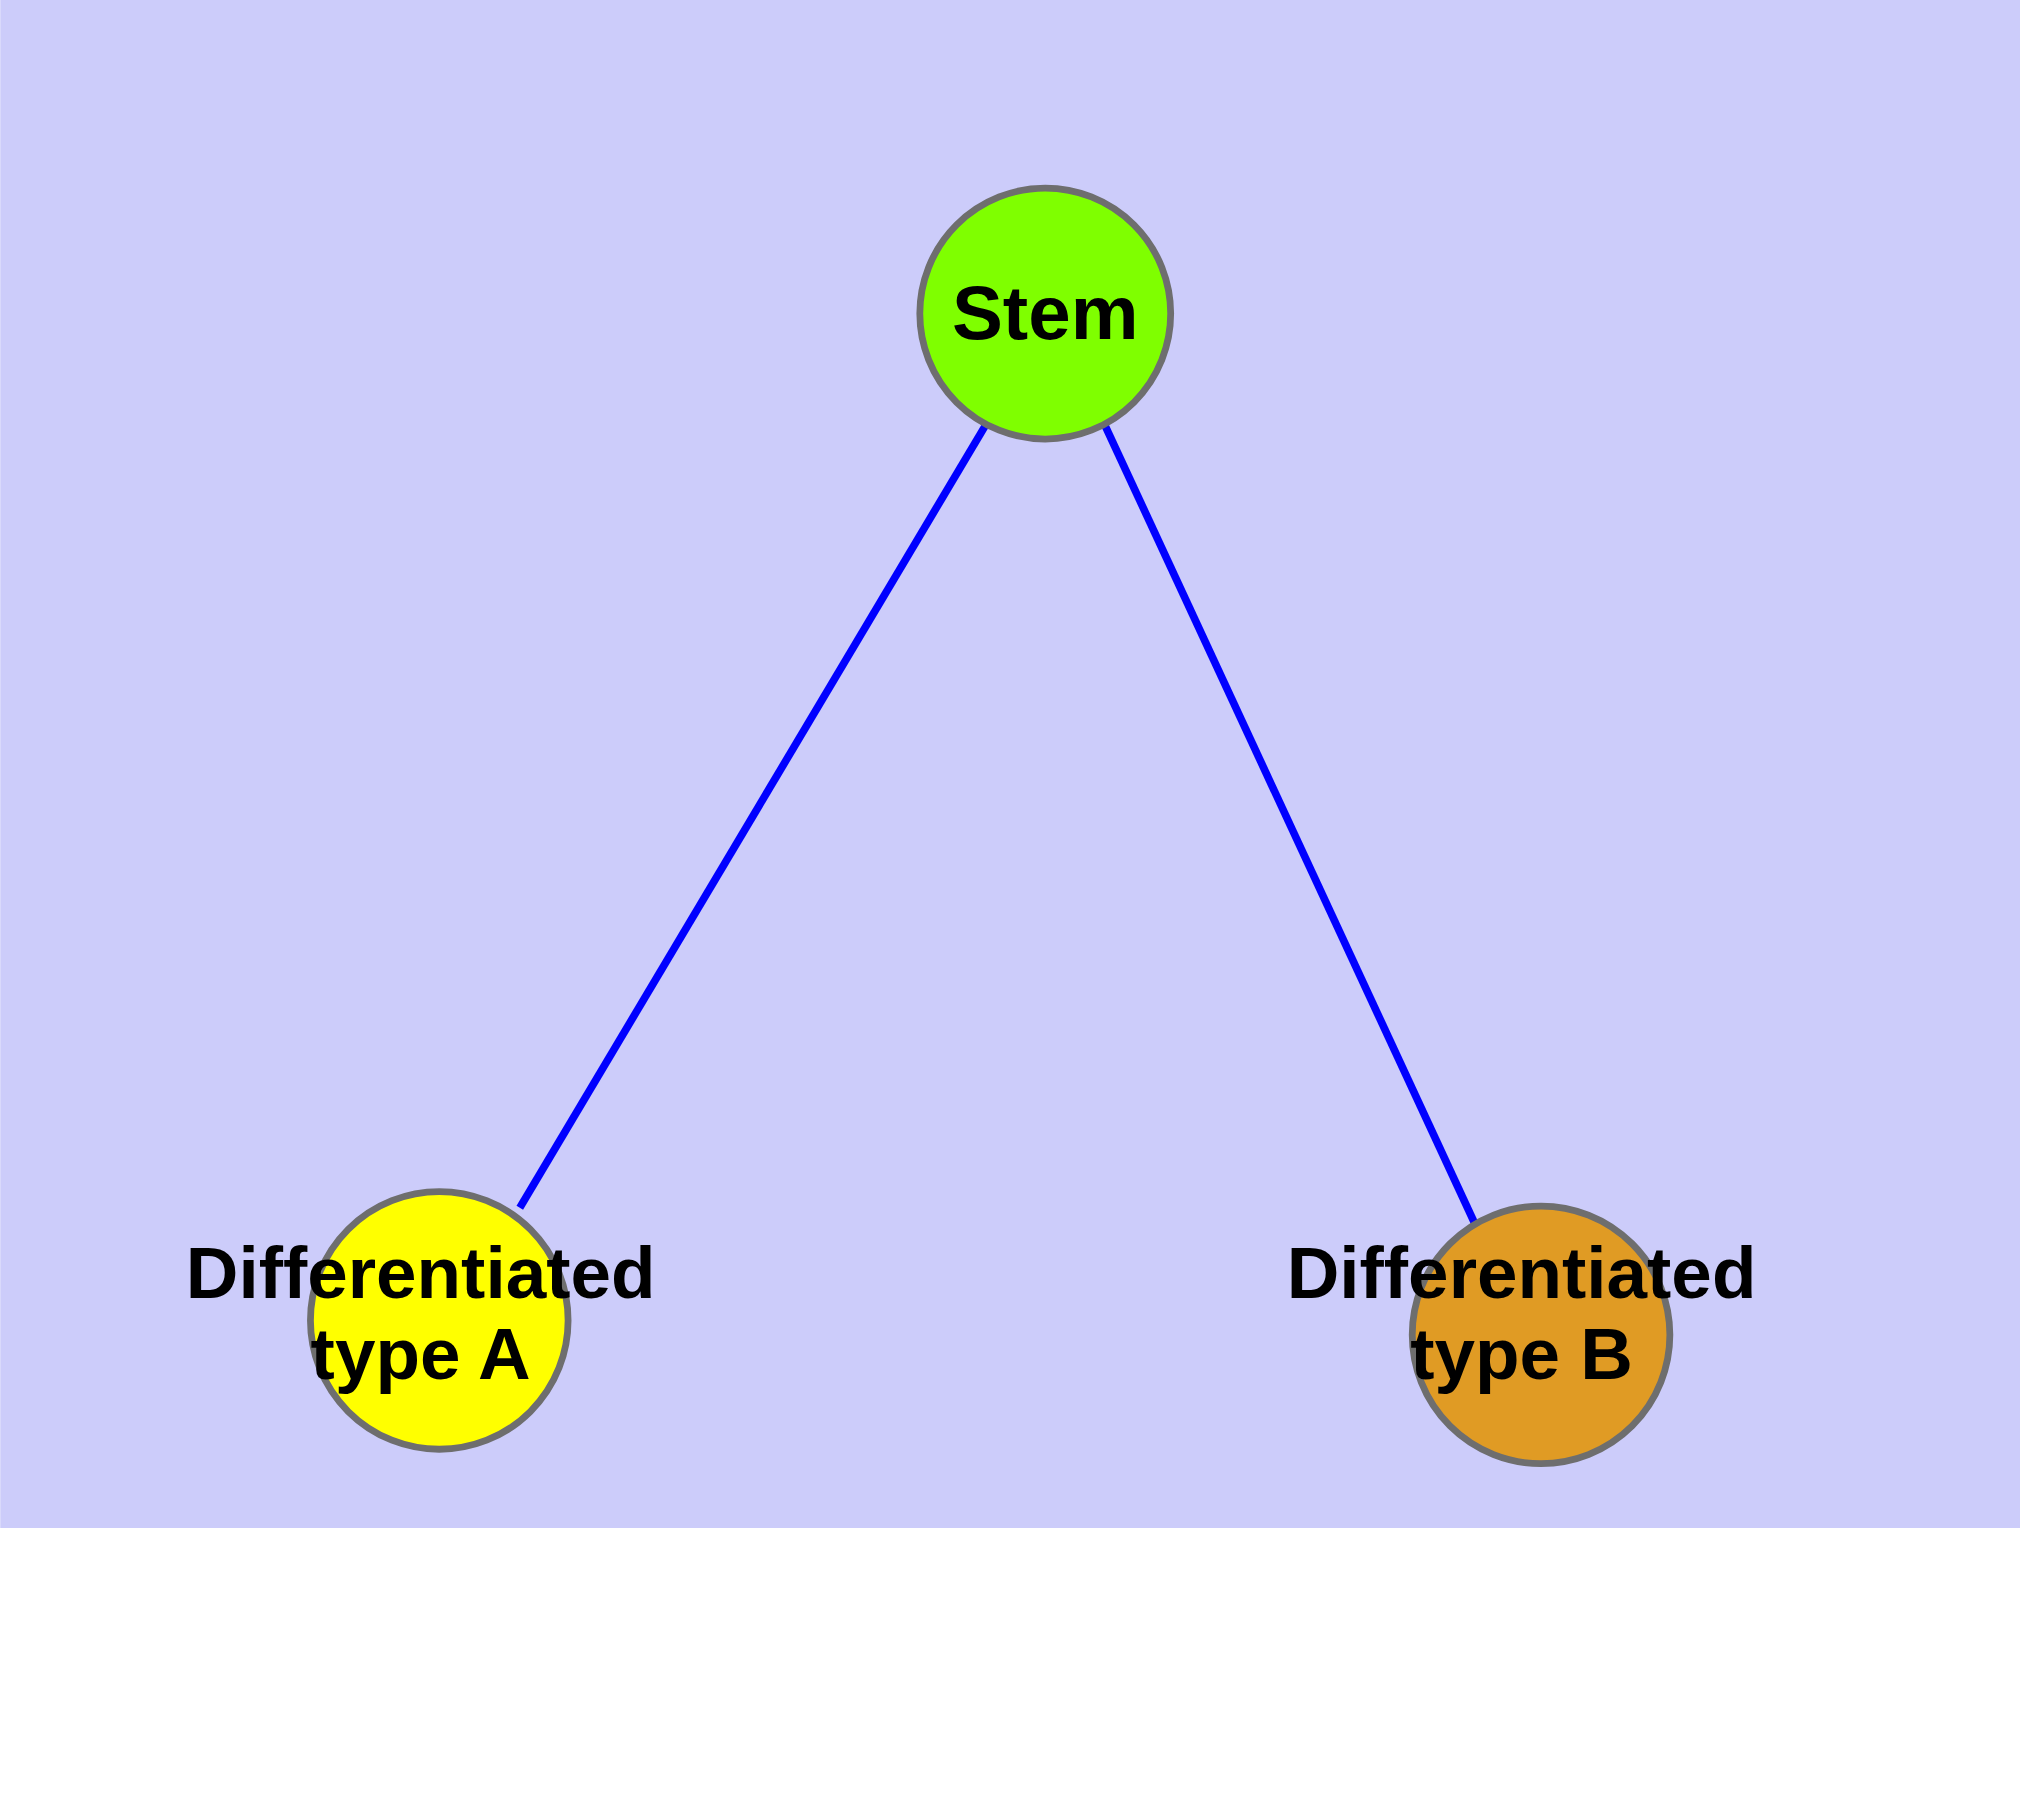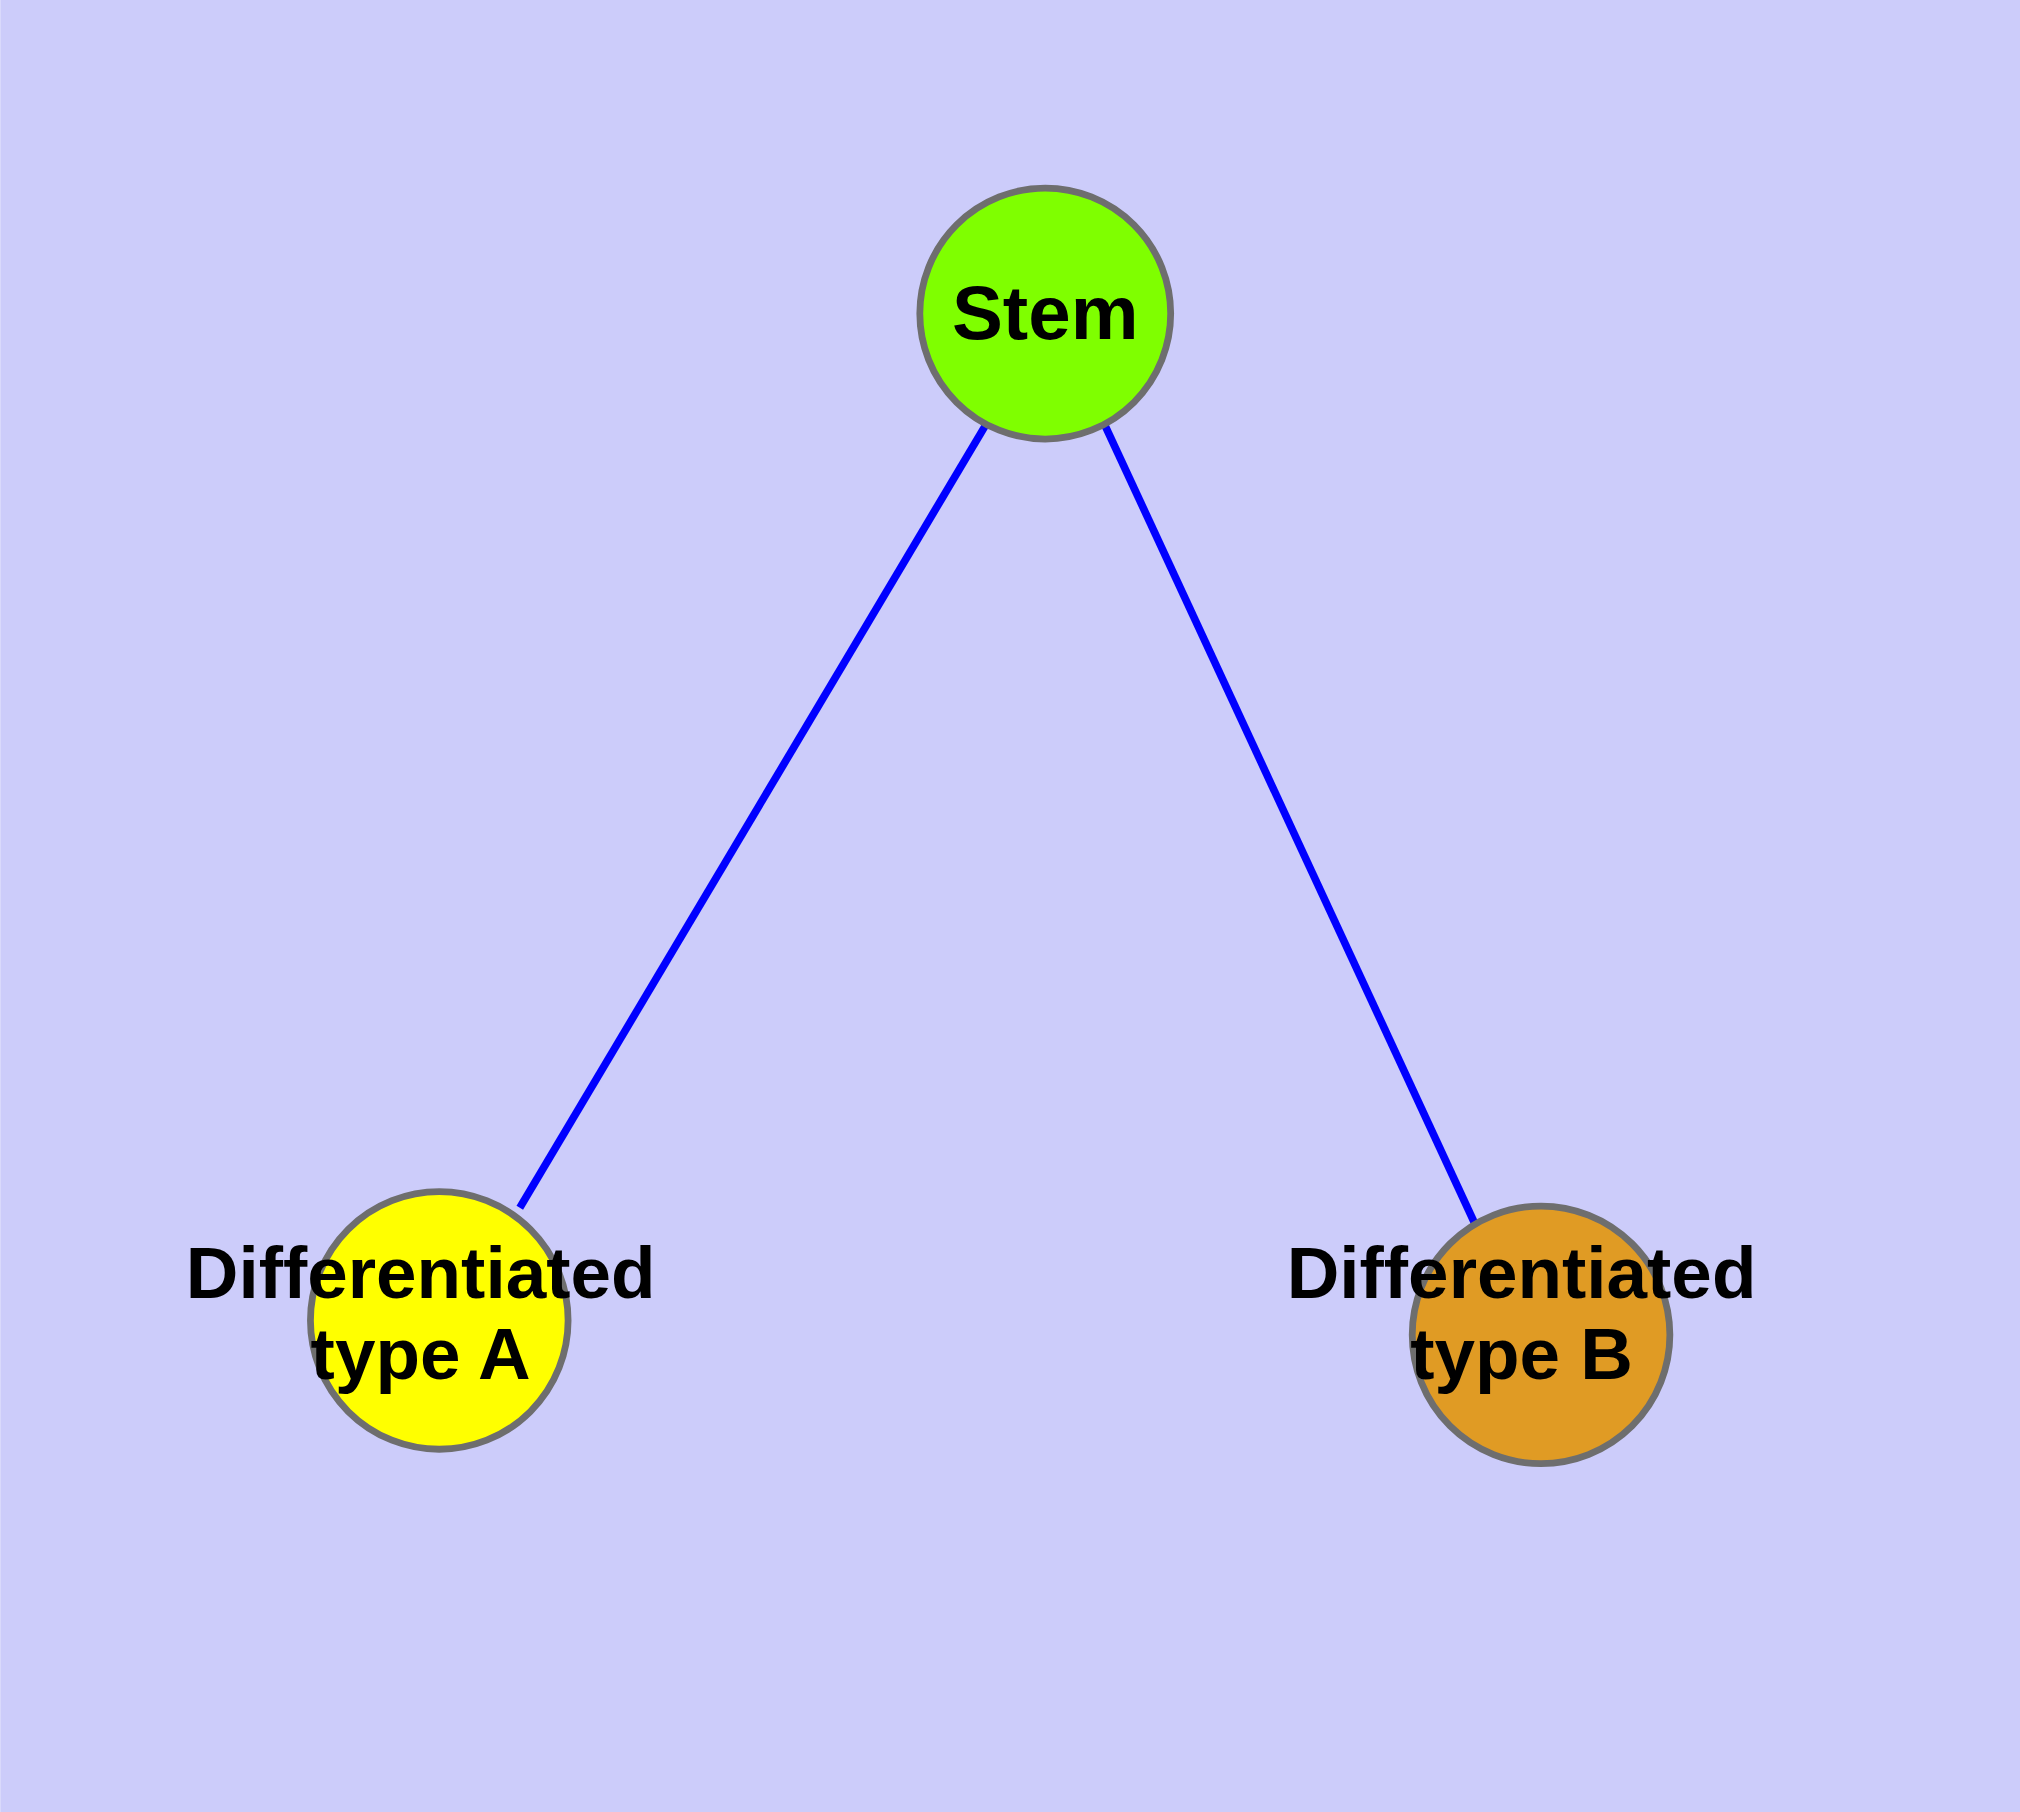--- a/index.html
+++ b/index.html
@@ -3,21 +3,21 @@
 <meta charset="utf-8">
 <style>
   html, body {
     margin: 0;
     padding: 0;
     background: #ffffff;
   }
   #canvas {
     position: relative;
     width: 2021px;
-    height: 1812px;
+    height: 1528px;
     overflow: hidden;
     font-family: "Liberation Sans", sans-serif;
   }
   #graph-svg {
     position: absolute;
     top: 0;
     left: 0;
     width: 2021px;
     height: 1812px;
     display: block;

